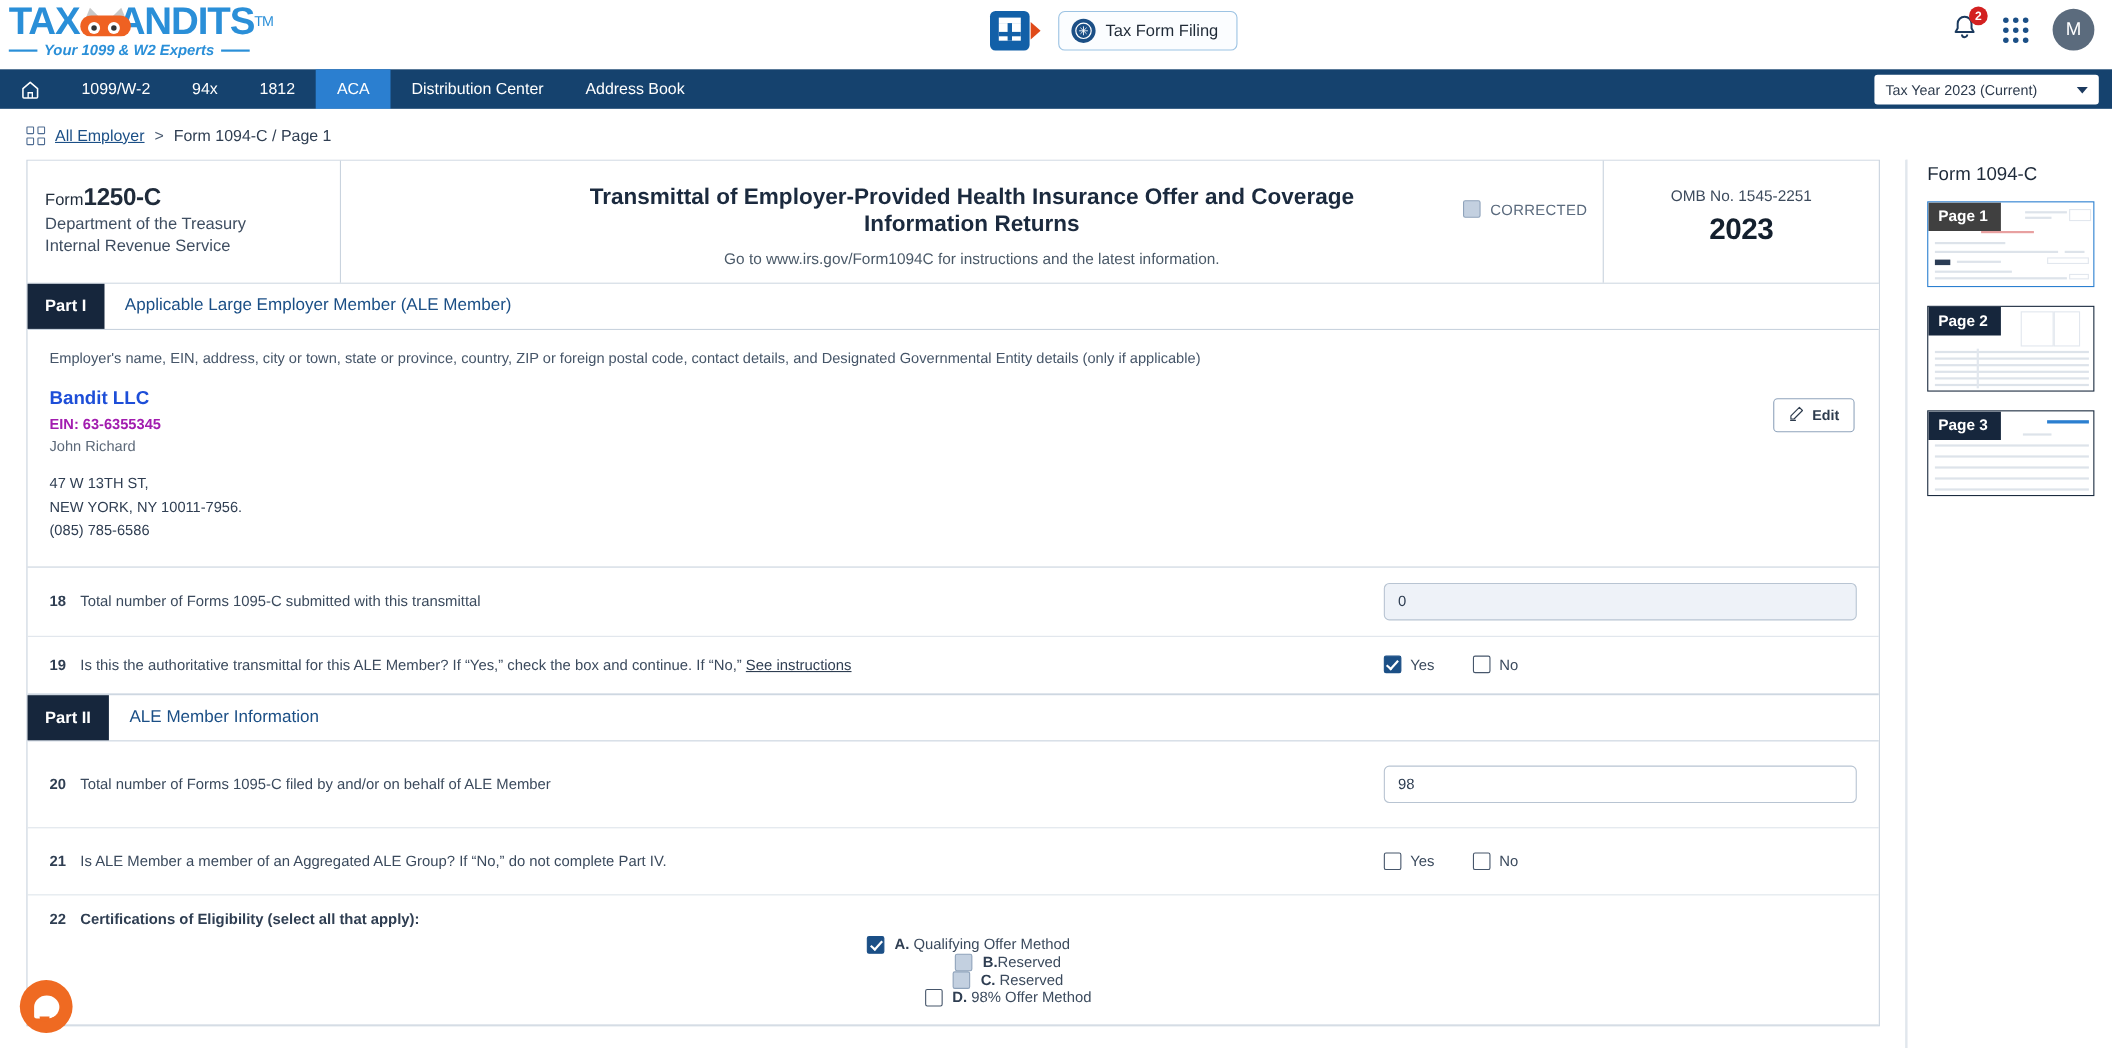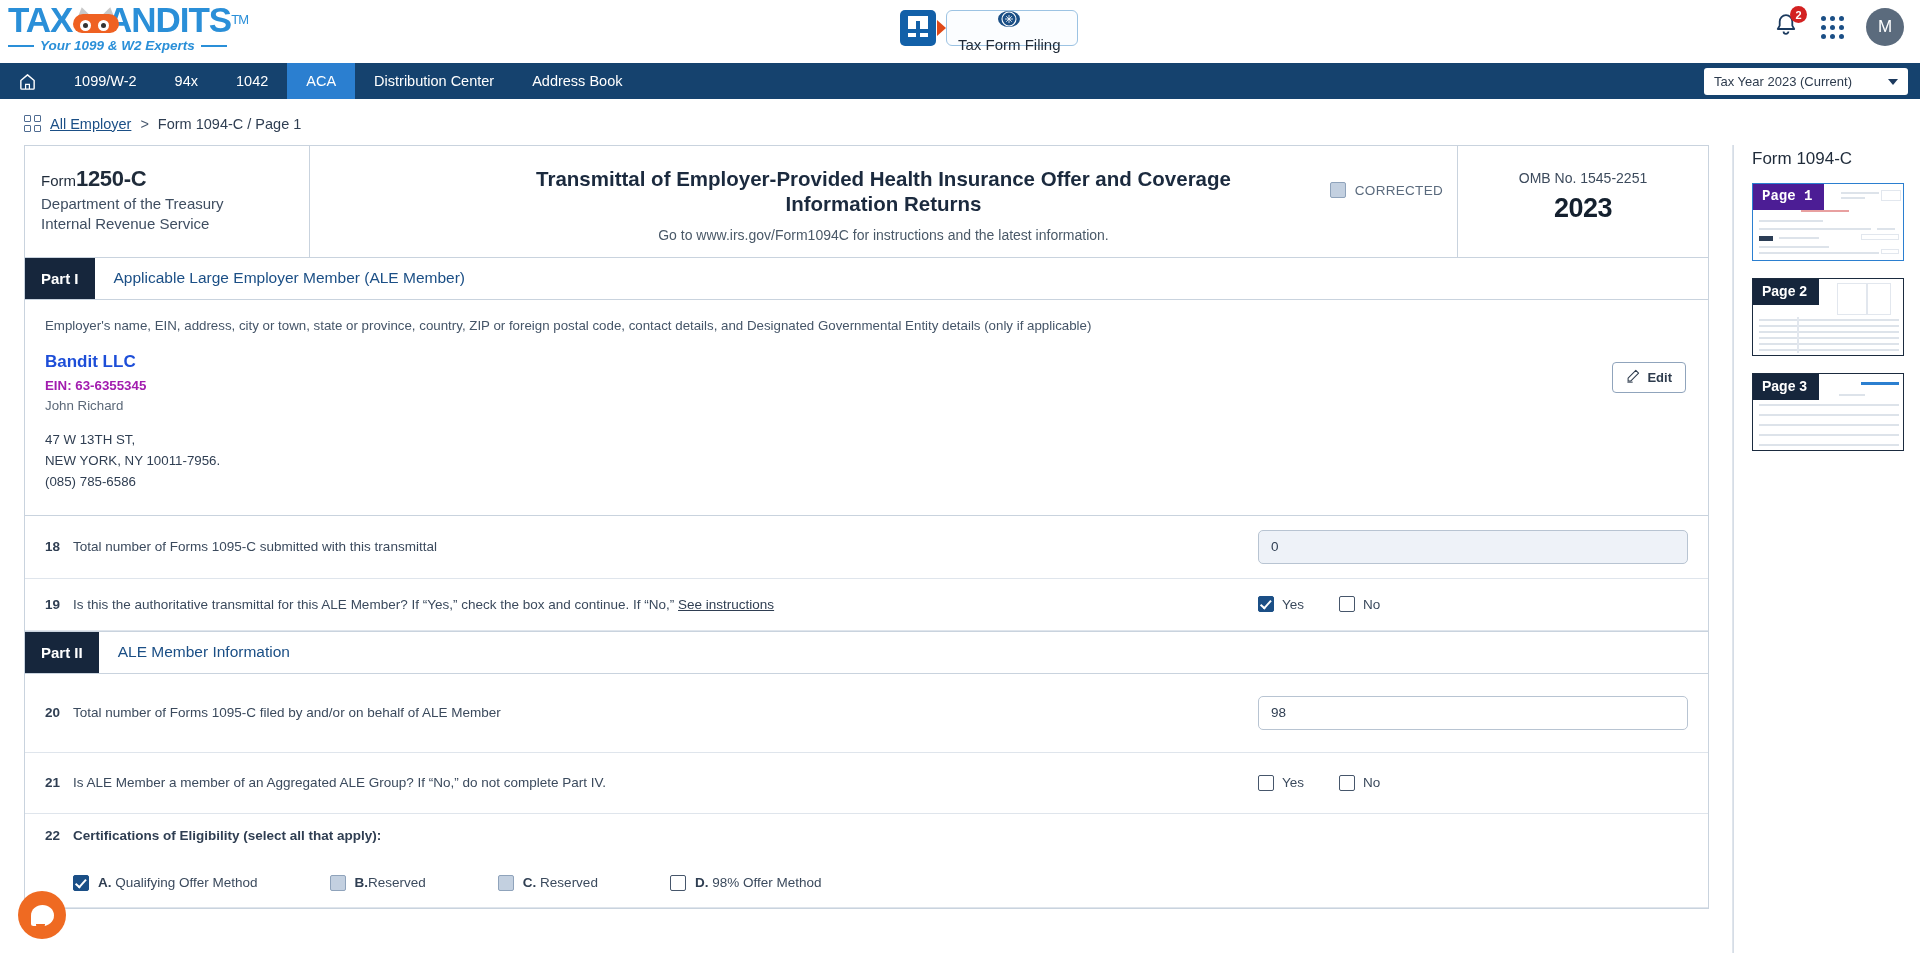--- a/index.html
+++ b/index.html
@@ -38,21 +38,21 @@
   .logo-sub .dash.l { width: 26px; }
   .logo-sub .dash.r { width: 26px; }
 
   .center-group { position: absolute; left: 900px; top: 10px; display: flex; align-items: center; }
   .gift-btn { width: 36px; height: 36px; background: #1260a8; border-radius: 5px; display:flex;align-items:center;justify-content:center; position: relative; cursor:pointer; }
   .gift-btn .g1 { position:absolute; width: 20px; height: 16px; background:#fff; left:8px; top:11px; }
   .gift-btn .g2 { position:absolute; width: 20px; height: 4px; background:#1260a8; left:8px; top:19px; }
   .gift-btn .g3 { position:absolute; width: 4px; height: 16px; background:#1260a8; left:16px; top:11px; }
   .gift-btn .gtop { position:absolute; width:20px;height:5px;background:#fff;left:8px;top:6px; }
   .gift-arrow { width: 0; height: 0; border-top: 8px solid transparent; border-bottom: 8px solid transparent; border-left: 9px solid #e04a19; margin-left: 1px; }
-  .tff-btn { margin-left: 0; height: 36px; display: flex; align-items: center; gap: 9px; border: 1px solid #9cc3e3; border-radius: 6px; padding: 0 16px 0 11px; background: #fbfdff; cursor: pointer; flex-direction: column; }
+  .tff-btn { margin-left: 16px; height: 36px; display: flex; align-items: center; gap: 9px; border: 1px solid #9cc3e3; border-radius: 6px; padding: 0 16px 0 11px; background: #fbfdff; cursor: pointer; }
   .tff-seal { width: 22px; height: 22px; border-radius: 50%; background: #1b4f86; display:flex;align-items:center;justify-content:center; }
   .tff-seal svg { display:block; }
   .tff-label { font-size: 15px; color: #1f2a37; }
 
   .right-group { position: absolute; right: 16px; top: 8px; display: flex; align-items: center; gap: 22px; }
   .bell-wrap { position: relative; width: 26px; height: 30px; cursor:pointer; }
   .bell-badge { position: absolute; right: -8px; top: -6px; background: #d32121; color: #fff; font-size: 11px; font-weight: 700; border-radius: 50%; width: 17px; height: 17px; display:flex;align-items:center;justify-content:center; }
   .apps-grid { display: grid; grid-template-columns: repeat(3, 5px); gap: 4px; cursor:pointer; }
   .apps-grid i { width: 5px; height: 5px; background: #1b4f86; border-radius: 50%; display:block; }
   .avatar { width: 38px; height: 38px; border-radius: 50%; background: #5b6b7d; color: #fff; display:flex;align-items:center;justify-content:center; font-size:17px; cursor:pointer; }
@@ -130,31 +130,31 @@
   .line-right { width: 430px; display: flex; align-items: center; flex: none; }
   .num-input { width: 100%; height: 34px; border: 1px solid #b8c4d2; border-radius: 5px; padding: 0 12px; font-size: 13.5px; color: #2f3e52; background: #fff; font-family: "Liberation Sans", sans-serif; }
   .num-input.disabled { background: #eef2f8; }
   .yn-group { display: flex; align-items: center; gap: 11px; }
   .yn-item { display: flex; align-items: center; gap: 8px; font-size: 13.5px; color: #3b4a5d; cursor: pointer; }
   .yn-item + .yn-item { margin-left: 24px; }
 
   .cert-block { padding: 14px 20px 16px 20px; border-bottom: 1px solid #dfe5ec; }
   .cert-head { display: flex; align-items: center; }
   .cert-title { font-size: 13.5px; font-weight: 700; color: #2f3e52; }
-  .cert-opts { display: flex; align-items: center; margin-top: 32px; padding-left: 28px; }
+  .cert-opts { display: flex; align-items: center; margin-top: 8px; padding-left: 28px; flex-direction: column; }
   .cert-opt { display: flex; align-items: center; gap: 9px; font-size: 13.5px; color: #3b4a5d; cursor: pointer; }
   .cert-opt + .cert-opt { margin-left: 72px; }
   .cert-opt b { font-weight: 700; color: #2f3e52; }
 
   
   .pages-panel { width: 187px; border-left: 1px solid #d6dde6; padding: 4px 0 0 18px; background: #fff; }
   .pages-title { font-size: 17px; color: #1f2b3a; font-weight: 400; margin-bottom: 14px; }
   .thumb { width: 152px; height: 78px; border: 1px solid #2b7fd0; margin-bottom: 17px; position: relative; background: #fff; overflow: hidden; cursor: pointer; }
   .thumb .lbl { position: absolute; left: 0; top: 0; padding: 4px 12px 6px 9px; font-size: 14px; color: #fff; font-weight: 700; z-index: 2; }
-  .thumb.active .lbl { background: #4c1d95; font-family: Liberation Mono, monospace; }
+  .thumb.active .lbl { background: #404040; }
   .thumb.inactive { border-color: #1b2b3f; }
   .thumb.inactive .lbl { background: #16263c; }
   .thumb .mini { position: absolute; inset: 0; }
   .mini-line { position: absolute; background: #dde3ea; height: 2px; }
   .mini-box { position: absolute; border: 1px solid #e2e7ee; }
   .mini-blue { position: absolute; background: #2b7fd0; height: 3px; }
 
   
   .chat-fab { position: absolute; left: 18px; bottom: 14px; width: 48px; height: 48px; border-radius: 50%; background: #ef6a22; display: flex; align-items: center; justify-content: center; cursor: pointer; z-index: 50; }
   .chat-fab .bub { width: 23px; height: 21px; background: #fff; border-radius: 50% 50% 50% 10%; position: relative; }
@@ -232,21 +232,21 @@
 
 <div class="navbar">
   <div class="nav-item home">
     <svg width="19" height="19" viewBox="0 0 20 20">
         <path d="M3 9l7-6 7 6v8a1 1 0 0 1-1 1H4a1 1 0 0 1-1-1V9z" fill="none" stroke="#ffffff" stroke-width="1.5" stroke-linejoin="round"></path>
         <path d="M8 18v-5h4v5" fill="none" stroke="#ffffff" stroke-width="1.3"></path>
       </svg>
   </div>
   <div class="nav-item">1099/W-2</div>
   <div class="nav-item">94x</div>
-  <div class="nav-item">1042</div>
+  <div class="nav-item">1812</div>
   <div class="nav-item active">ACA</div>
   <div class="nav-item">Distribution Center</div>
   <div class="nav-item">Address Book</div>
   <div class="year-select">
     <span>Tax Year 2023 (Current)</span>
     <span class="chev"></span>
   </div>
 </div>
 
 <div class="page-body">

